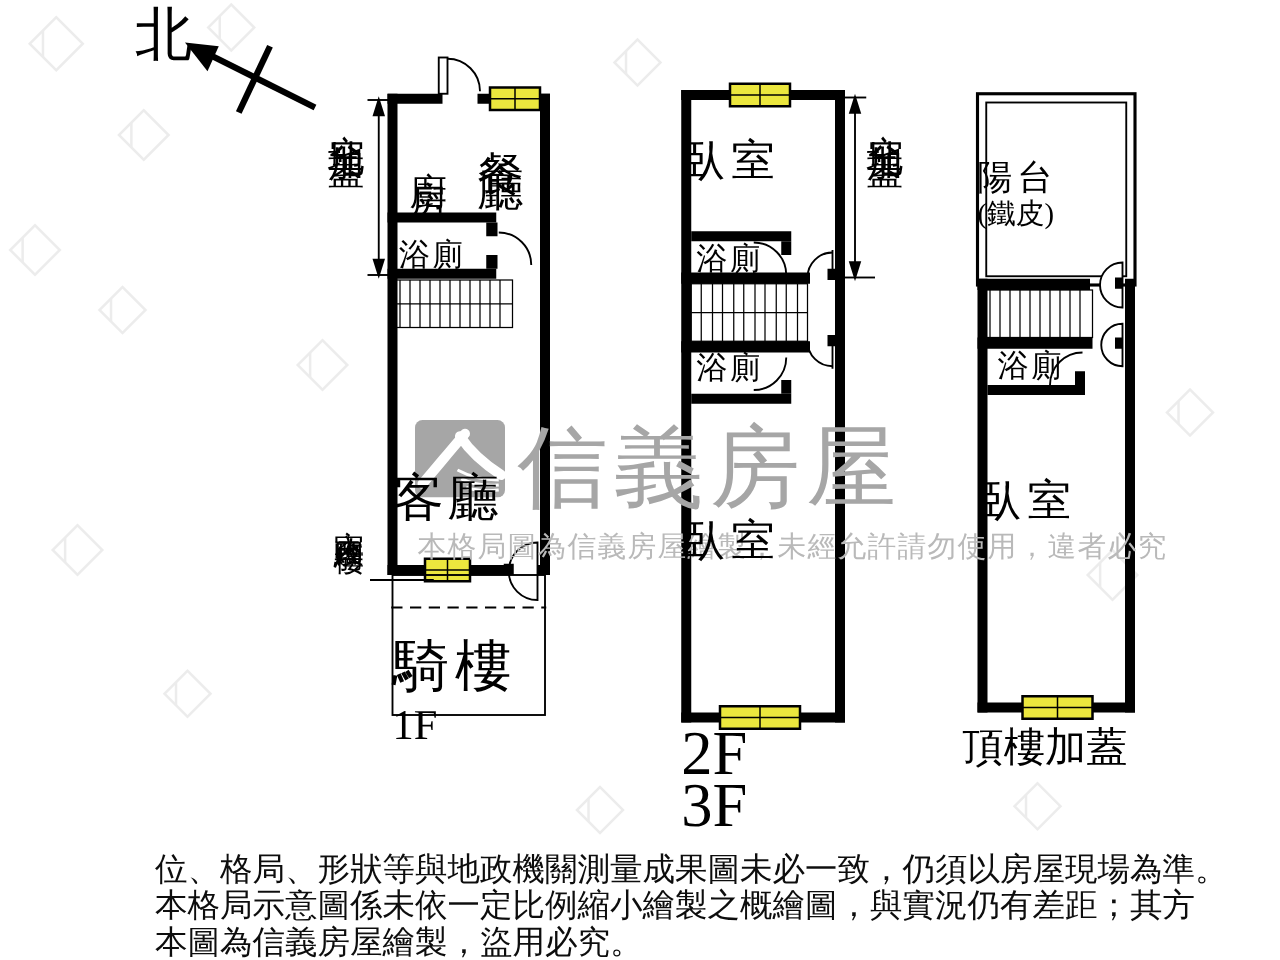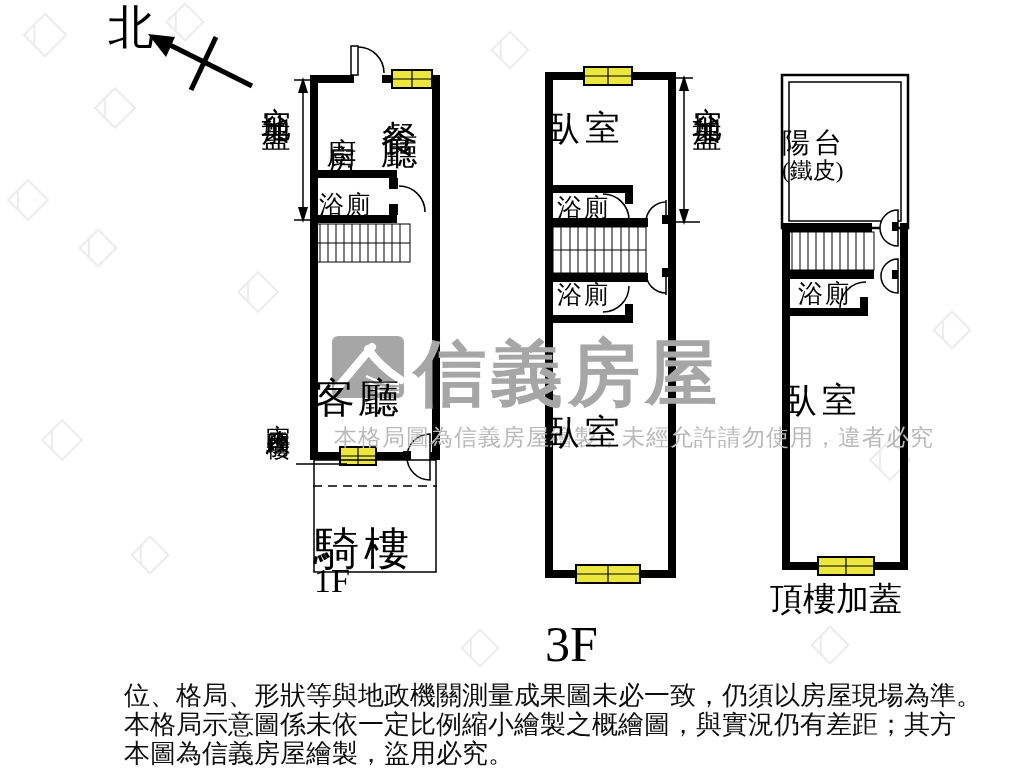--- a/index.html
+++ b/index.html
@@ -16,21 +16,21 @@
   .dashed{stroke:var(--c-wall);stroke-width:1.5;fill:none;stroke-dasharray:9 6;}
   .arrowhead{fill:var(--c-wall);}
   .doorarc{stroke:var(--c-wall);stroke-width:1.5;fill:#ffffff;}
   .win-rect{fill:var(--c-window);stroke:var(--c-wall);stroke-width:2;}
   .win-line{stroke:var(--c-wall);stroke-width:1.2;}
   .tile{stroke:var(--c-tile);fill:none;stroke-width:2;}
   .lbl{position:absolute;color:#000;white-space:nowrap;line-height:1.05;}
   .vtext{writing-mode:vertical-rl;text-orientation:upright;}
   .ctr{text-align:left;}
   .serifnum{font-family:"Liberation Serif","DejaVu Serif",serif;}
-  .wm-brand{position:absolute;left:414px;top:326px;font-size:72px;font-weight:bold;
+  .wm-brand{position:absolute;left:414px;top:326px;font-size:72px;font-weight:normal;
             color:var(--c-brand);letter-spacing:5px;font-family:"Liberation Sans","DejaVu Sans",sans-serif;text-align:right;}
   .wm-notice{position:absolute;left:334px;top:422px;font-size:23px;color:var(--c-notice);
              letter-spacing:1px;font-family:"Liberation Sans","DejaVu Sans",sans-serif;}
   .wm-logo{position:absolute;left:332px;top:336px;width:72px;height:62px;}
   .disc{position:absolute;left:124px;top:681px;font-size:26px;line-height:29px;color:#0d0d0d;}
 </style>
 </head>
 <body>
 
 <div id="stage">
@@ -284,28 +284,29 @@
   <div class="wm-notice">本格局圖為信義房屋繪製，未經允許請勿使用，違者必究</div>
 
   <div class="lbl" style="left:108px;top:4px;font-size:46px;">北</div>
 
   <div class="lbl vtext" style="left:261px;top:84px;font-size:29px;letter-spacing:5px;">空地加蓋</div>
   <div class="lbl vtext" style="left:326px;top:113px;font-size:30px;letter-spacing:7px;">廚房</div>
   <div class="lbl vtext" style="left:379px;top:91px;font-size:37px;letter-spacing:10px;">餐廳</div>
   <div class="lbl" style="left:319px;top:192px;font-size:25px;letter-spacing:2px;">浴廁</div>
   <div class="lbl ctr" style="left:314px;top:377px;width:122px;font-size:41px;letter-spacing:3px;">客廳</div>
   <div class="lbl vtext" style="left:265px;top:405px;font-size:24px;letter-spacing:3px;">室內改騎樓</div>
-  <div class="lbl ctr" style="left:314px;top:526px;width:122px;font-size:45px;letter-spacing:5px;">騎樓</div>
+  <div class="lbl ctr" style="left:314px;top:510px;width:122px;font-size:45px;letter-spacing:5px;">騎樓</div>
   <div class="lbl ctr serifnum" style="left:314px;top:563px;width:122px;font-size:34px;">1F</div>
 
   <div class="lbl ctr" style="left:545px;top:111px;width:131px;font-size:35px;letter-spacing:5px;">臥室</div>
   <div class="lbl vtext" style="left:692px;top:84px;font-size:29px;letter-spacing:5px;">空地加蓋</div>
   <div class="lbl" style="left:557px;top:195px;font-size:25px;letter-spacing:2px;">浴廁</div>
   <div class="lbl" style="left:557px;top:282px;font-size:25px;letter-spacing:2px;">浴廁</div>
   <div class="lbl ctr" style="left:545px;top:415px;width:131px;font-size:35px;letter-spacing:5px;">臥室</div>
+  <div class="lbl ctr serifnum" style="left:545px;top:576px;width:131px;font-size:50px;">2F</div>
   <div class="lbl ctr serifnum" style="left:545px;top:618px;width:131px;font-size:50px;">3F</div>
 
   <div class="lbl ctr" style="left:782px;top:128px;width:126px;font-size:28px;letter-spacing:4px;">陽台</div>
   <div class="lbl ctr" style="left:782px;top:159px;width:102px;font-size:23px;">(鐵皮)</div>
   <div class="lbl" style="left:798px;top:281px;font-size:25px;letter-spacing:2px;">浴廁</div>
   <div class="lbl ctr" style="left:782px;top:383px;width:126px;font-size:35px;letter-spacing:5px;">臥室</div>
   <div class="lbl ctr" style="left:770px;top:582px;width:150px;font-size:33px;">頂樓加蓋</div>
 
   <div class="disc">
     <div>位、格局、形狀等與地政機關測量成果圖未必一致，仍須以房屋現場為準。</div>

